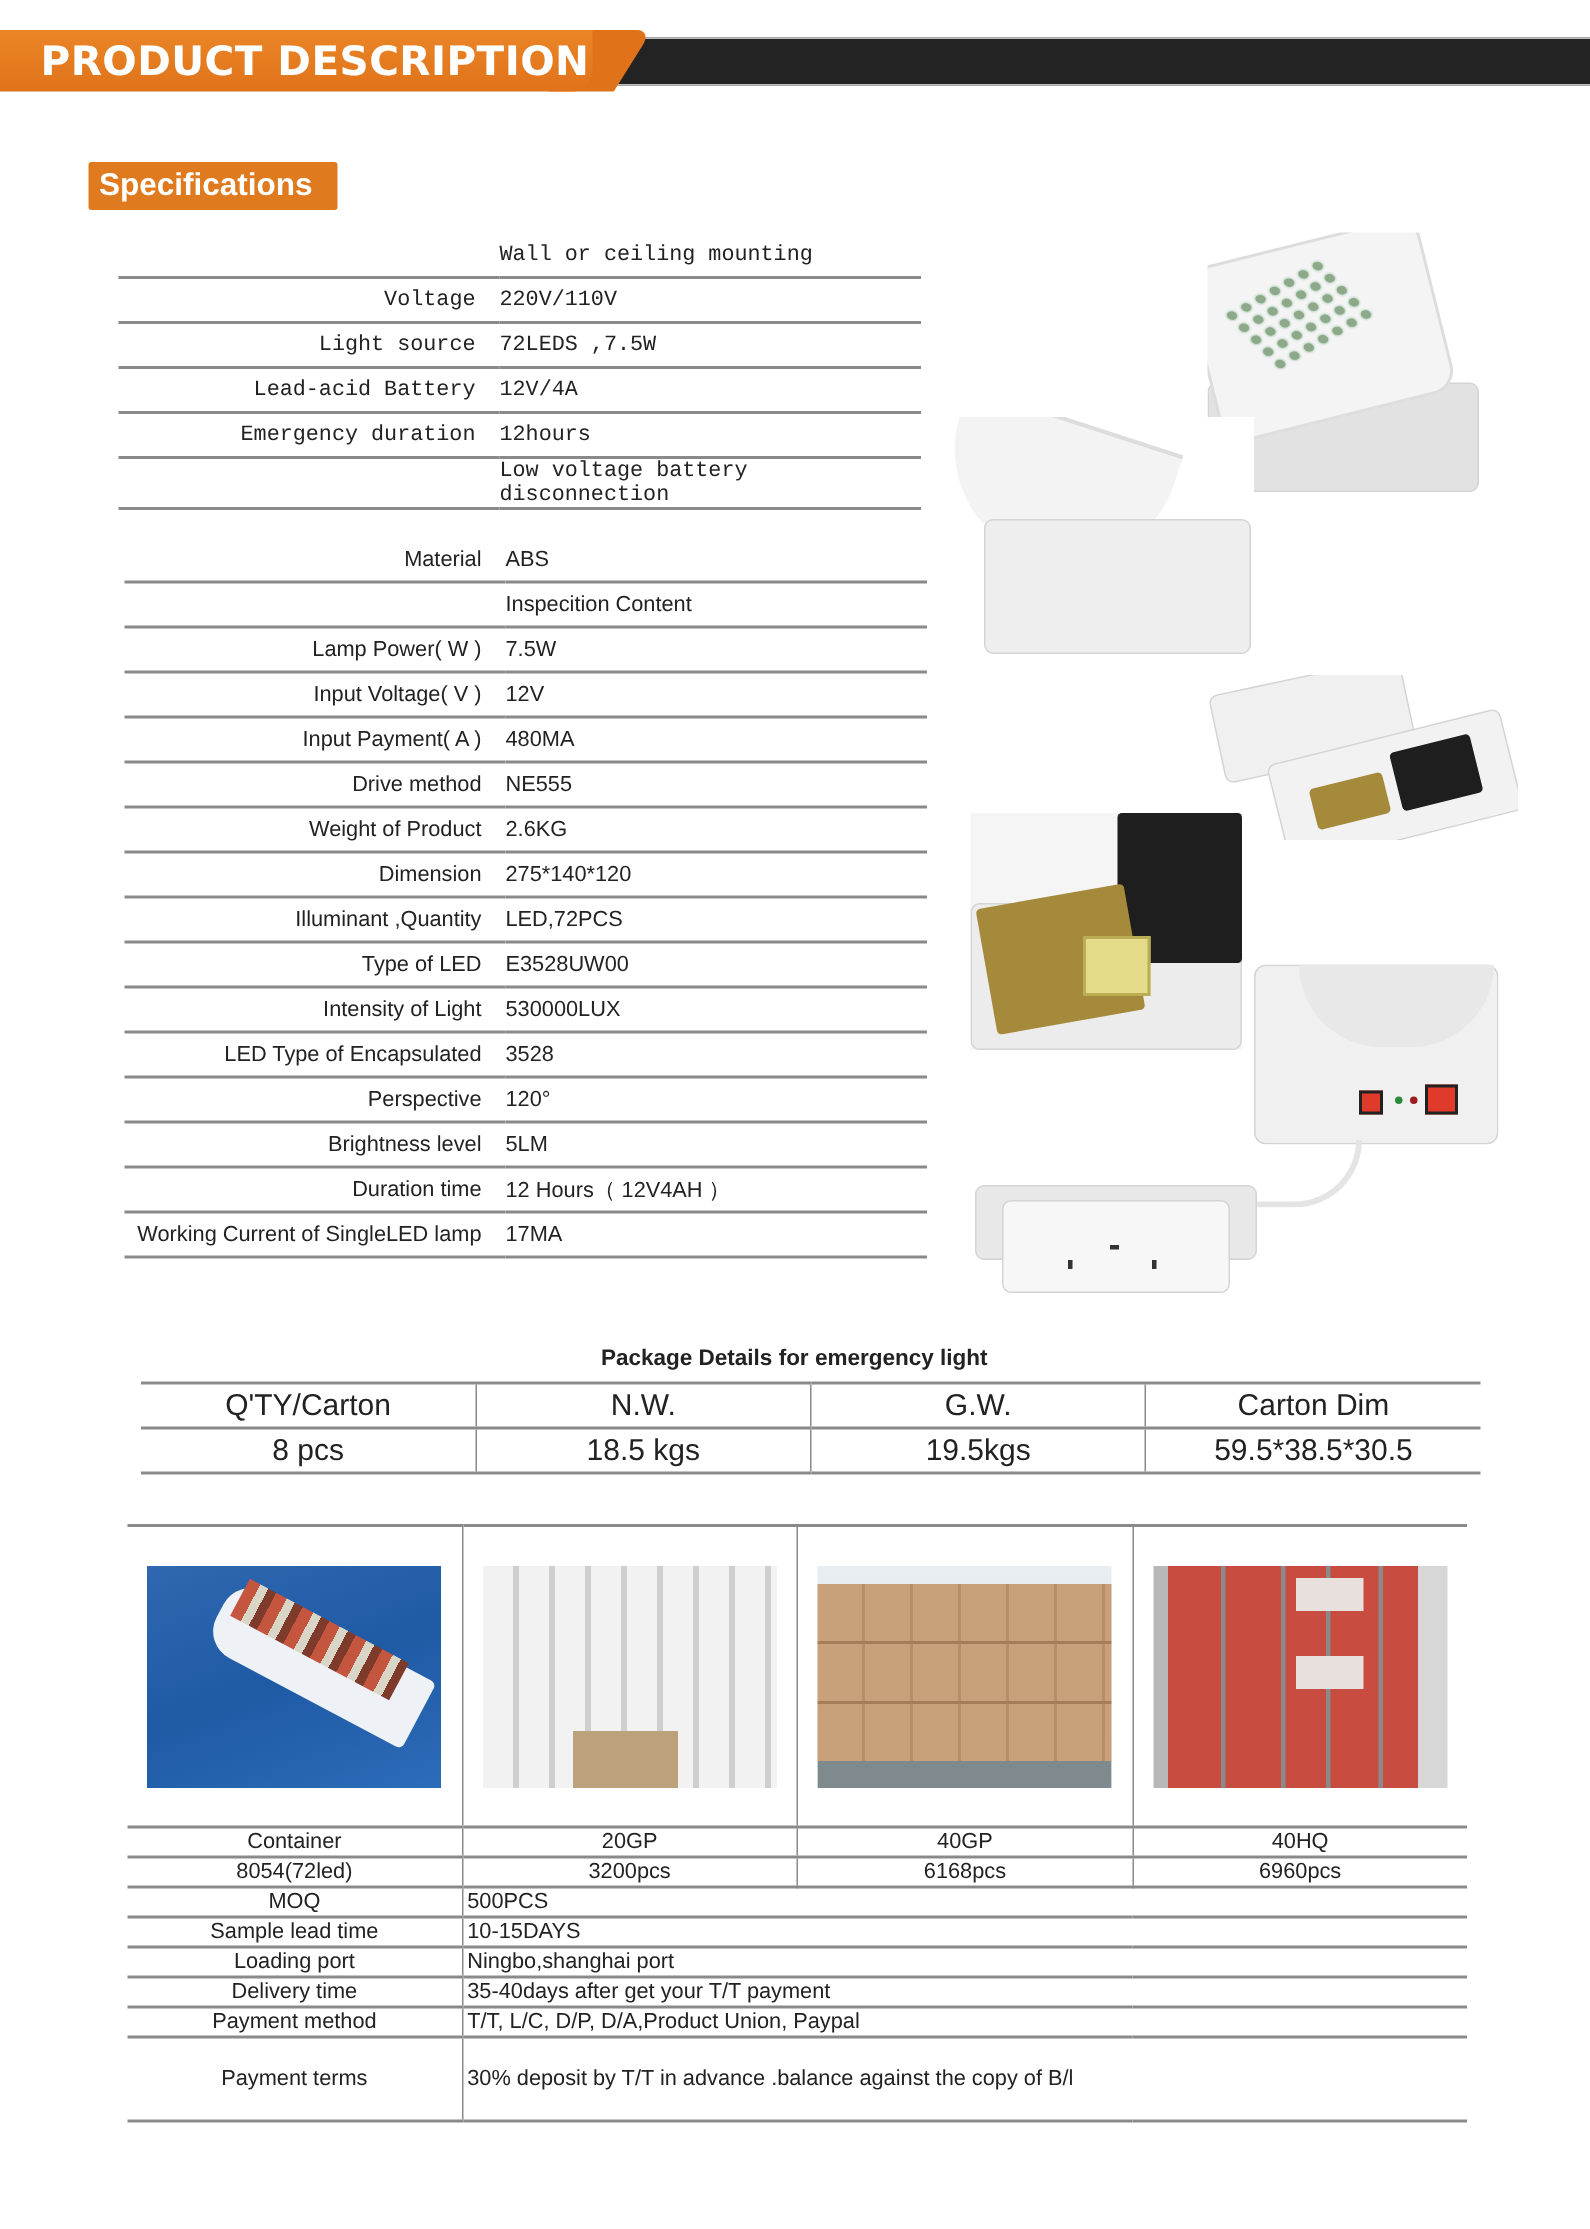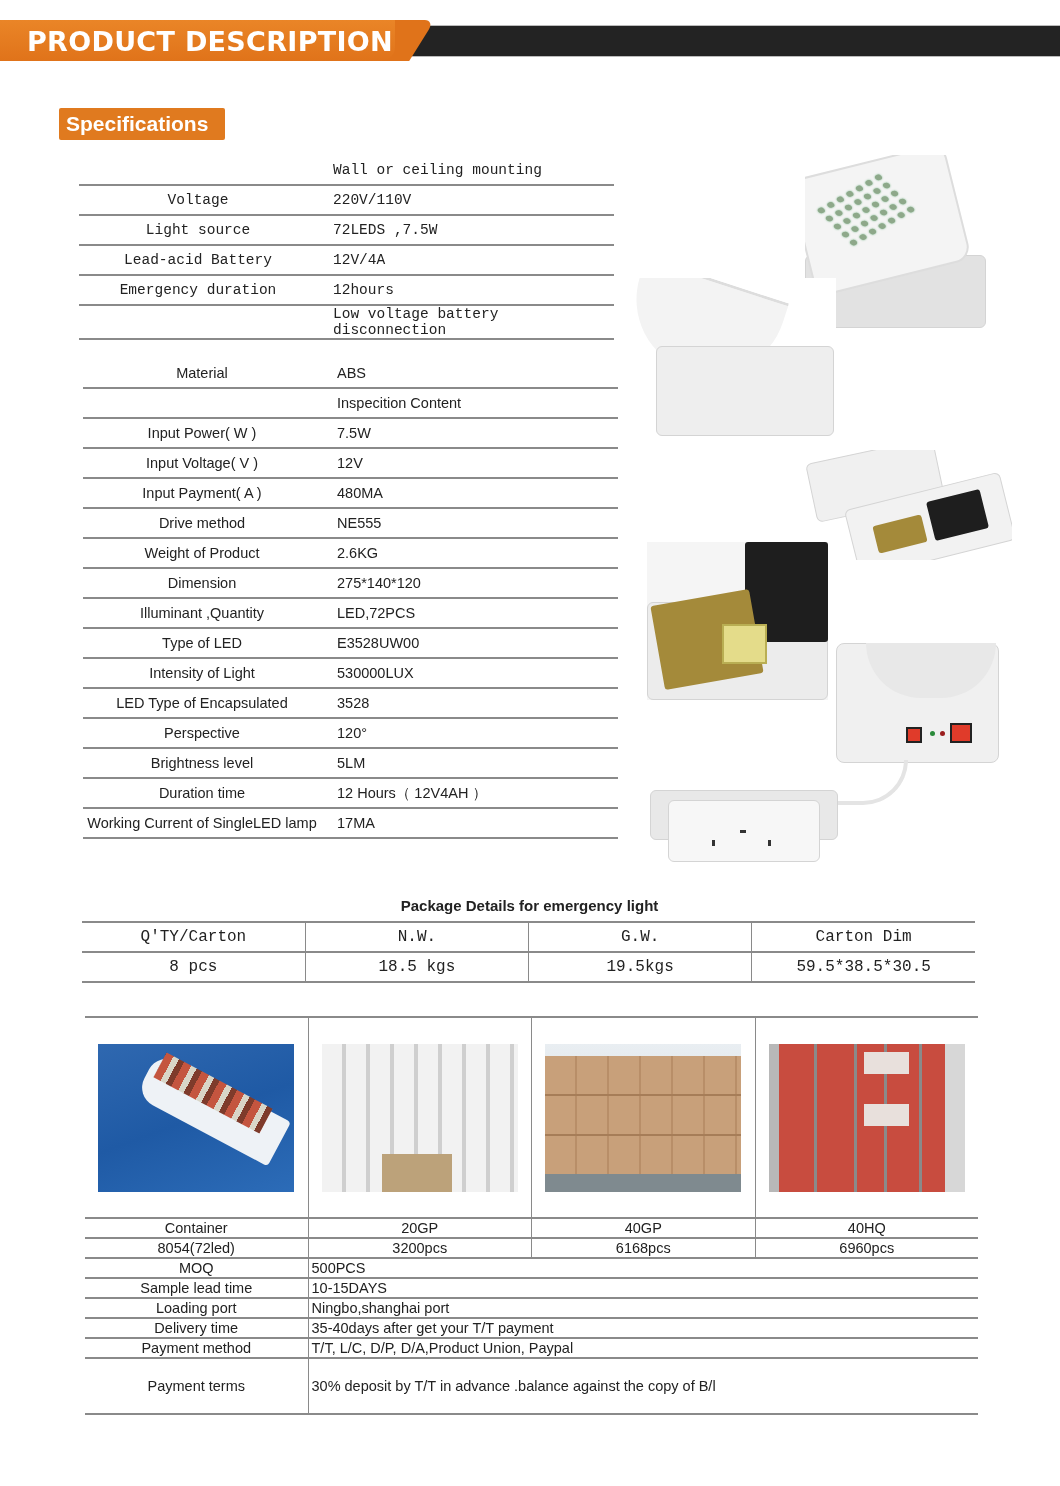--- a/index.html
+++ b/index.html
@@ -11,42 +11,42 @@
   .hdr-orange { position: absolute; left: 0; top: 20px; width: 395px; height: 41px; background: linear-gradient(180deg, #ea8527 0%, #e0731a 100%); border-radius: 0 0 14px 0; }
   .hdr-slant { position: absolute; left: 372px; top: 20px; width: 50px; height: 41px; background: #e0731a; transform: skewX(-32deg); border-radius: 0 10px 0 8px; }
   .hdr-title { position: absolute; left: 27px; top: 26px; font-size: 27px; font-weight: 700; color: #fff; letter-spacing: 0.3px; font-family: "DejaVu Sans", sans-serif; }
 
   .spec-badge { position: absolute; left: 59px; top: 108px; width: 166px; height: 32px; background: #e07a1f; border-radius: 2px; color: #fff; font-weight: 700; font-size: 21px; line-height: 31px; padding-left: 7px; }
 
   
   .spec-table { position: absolute; border-collapse: collapse; font-size: 14.5px; }
   .spec-table td { height: 30px; vertical-align: middle; padding: 0; color: #222; }
   .spec-table tr { border-bottom: 2px solid #8a8a8a; }
-  .spec-table td.k { text-align: center; padding-right: 16px; }
+  .spec-table td.k { text-align: right; padding-right: 16px; }
   .spec-table td.v { text-align: left; }
   #tbl1 { left: 79px; top: 155px; width: 535px; font-family: Liberation Mono, monospace; }
   #tbl1 td.k { width: 254px; }
   #tbl2 { left: 83px; top: 358px; width: 535px; }
   #tbl2 td.k { width: 254px; }
 
   
   .pimg { position: absolute; background: #f1f1f1; overflow: hidden; }
   .lamp-head { position: absolute; background: #f8f8f8; border: 2px solid #ddd; border-radius: 16px; }
   .led-grid { position: absolute; display: grid; grid-template-columns: repeat(7, 1fr); gap: 5px; transform: rotate(-30deg) skewX(15deg); }
   .led-grid span { width: 6px; height: 6px; background: #8ea88a; border-radius: 50%; box-shadow: 0 0 2px #6a7; }
   .box { position: absolute; background: #e6e6e6; border-radius: 6px; border: 1px solid #d4d4d4; }
   .pcb { position: absolute; background: #a48a3a; border-radius: 3px; }
   .battery { position: absolute; background: #1e1e1e; border-radius: 3px; }
   .transformer { position: absolute; background: #e4dc8a; border: 2px solid #b9ae53; }
   .redbtn { position: absolute; background: #e03b2a; border: 2px solid #222; }
   .ledg { position: absolute; width: 5px; height: 5px; border-radius: 50%; }
 
   
   .pkg-title { position: absolute; left: 83px; top: 897px; width: 893px; text-align: center; font-weight: 700; font-size: 15px; }
-  #pkg { position: absolute; left: 82px; top: 921px; width: 893px; border-collapse: collapse; font-size: 16px; font-family: Liberation Mono, monospace; }
+  #pkg { position: absolute; left: 94px; top: 921px; width: 893px; border-collapse: collapse; font-size: 20px; }
   #pkg td { height: 30px; text-align: center; border-top: 2px solid #8a8a8a; border-bottom: 2px solid #8a8a8a; border-left: 1px solid #8a8a8a; width: 25%; }
   #pkg td:first-child { border-left: none; }
 
   
   #log { position: absolute; left: 85px; top: 1016px; width: 893px; border-collapse: collapse; font-size: 14.5px; }
   #log td { border-top: 2px solid #8a8a8a; border-left: 1px solid #8a8a8a; text-align: center; height: 20px; }
   #log td:first-child { border-left: none; width: 223px; }
   #log tr.imgrow td { height: 201px; }
   #log tr:last-child td { border-bottom: 2px solid #8a8a8a; height: 56px; }
   #log td.wide { text-align: left; padding-left: 3px; }
@@ -99,21 +99,21 @@
   <tbody>
       <tr>
         <td class="k">Material</td>
         <td class="v">ABS</td>
       </tr>
   <tr>
         <td class="k"></td>
         <td class="v">Inspecition  Content</td>
       </tr>
   <tr>
-        <td class="k">Input Power( W )</td>
+        <td class="k">Lamp Power( W )</td>
         <td class="v">7.5W</td>
       </tr>
   <tr>
         <td class="k">Input Voltage( V )</td>
         <td class="v">12V</td>
       </tr>
   <tr>
         <td class="k">Input Payment( A )</td>
         <td class="v">480MA</td>
       </tr>

